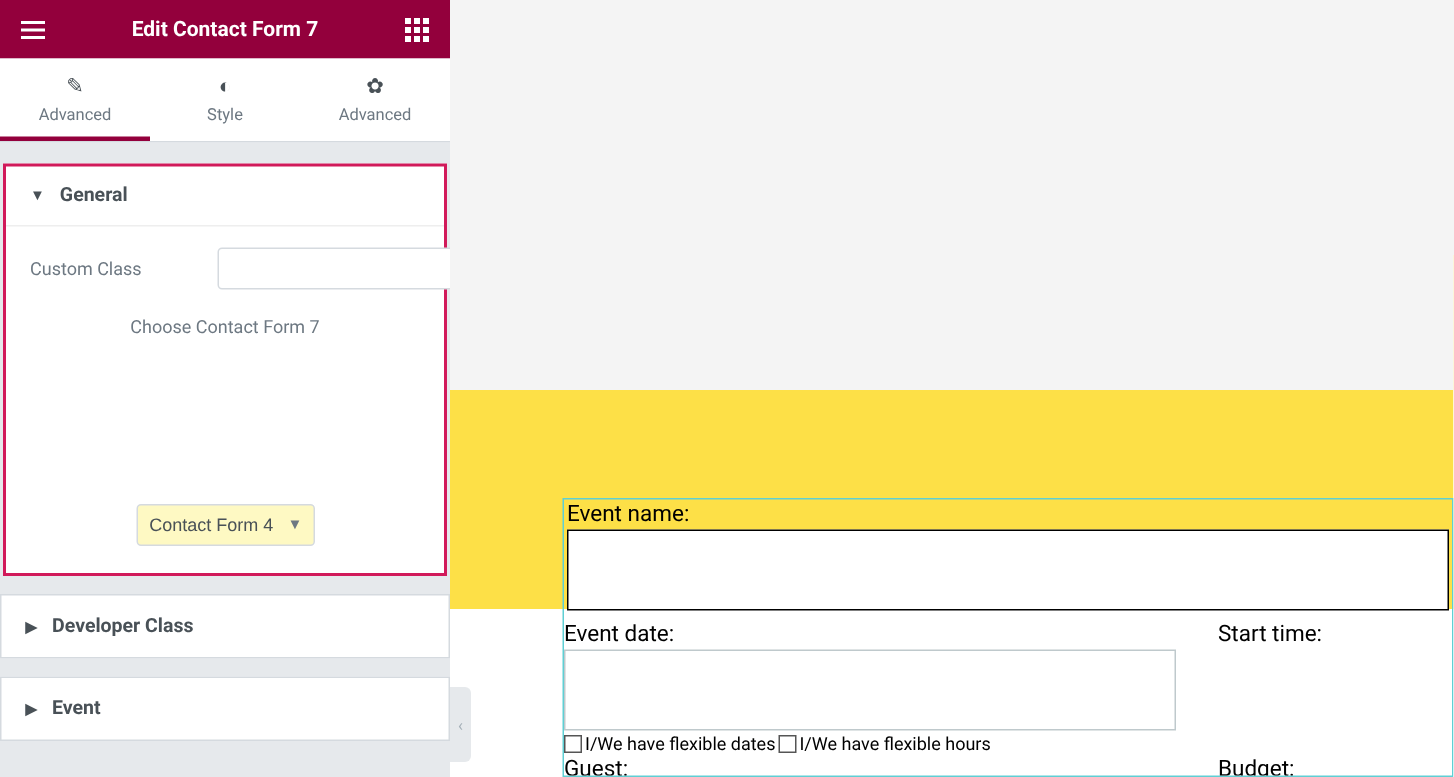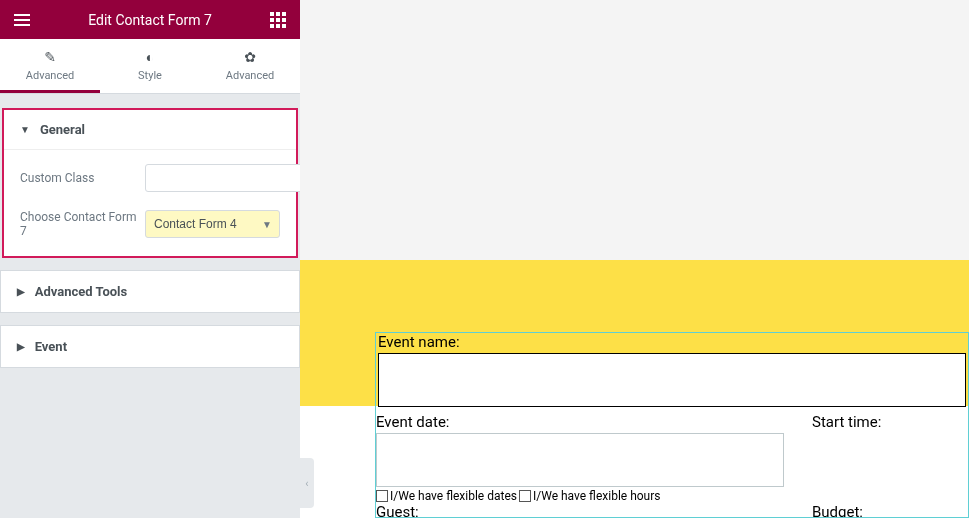--- a/index.html
+++ b/index.html
@@ -33,21 +33,21 @@
   .sidebar-header .menu-icon, .sidebar-header .grid-icon {
     width: 20px;
     height: 20px;
     display: flex;
     align-items: center;
     justify-content: center;
     cursor: pointer;
   }
   .sidebar-header .title {
     font-size: 14px;
-    font-weight: 400;
+    font-weight: 700;
   }
   .hamburger {
     display: flex;
     flex-direction: column;
     gap: 3px;
   }
   .hamburger span {
     width: 16px;
     height: 2px;
     background: #fff;
@@ -119,21 +119,21 @@
   .section-body {
     padding: 14px 16px 18px 16px;
   }
   .control-row {
     display: flex;
     align-items: center;
     font-size: 12px;
     color: #6d7882;
     margin-bottom: 18px;
   }
-  .control-row:last-child { margin-bottom: 0; }
+  .control-row:last-child { margin-bottom: 0; flex-direction: column; }
   .control-label {
     flex: 0 0 125px;
   }
   .control-field {
     flex: 1;
     display: flex;
   }
   .text-input {
     flex: 1;
     height: 28px;
@@ -356,21 +356,21 @@
             <span class="select-caret">▼</span>
           </div>
         </div>
       </div>
     </div>
   </div>
 
   <div class="section-panel small">
     <div class="section-header collapsed">
       <span class="caret">▶</span>
-      <span>Advanced Tools</span>
+      <span>Developer Class</span>
     </div>
   </div>
 
   <div class="section-panel small">
     <div class="section-header collapsed">
       <span class="caret">▶</span>
       <span>Event</span>
     </div>
   </div>
 

